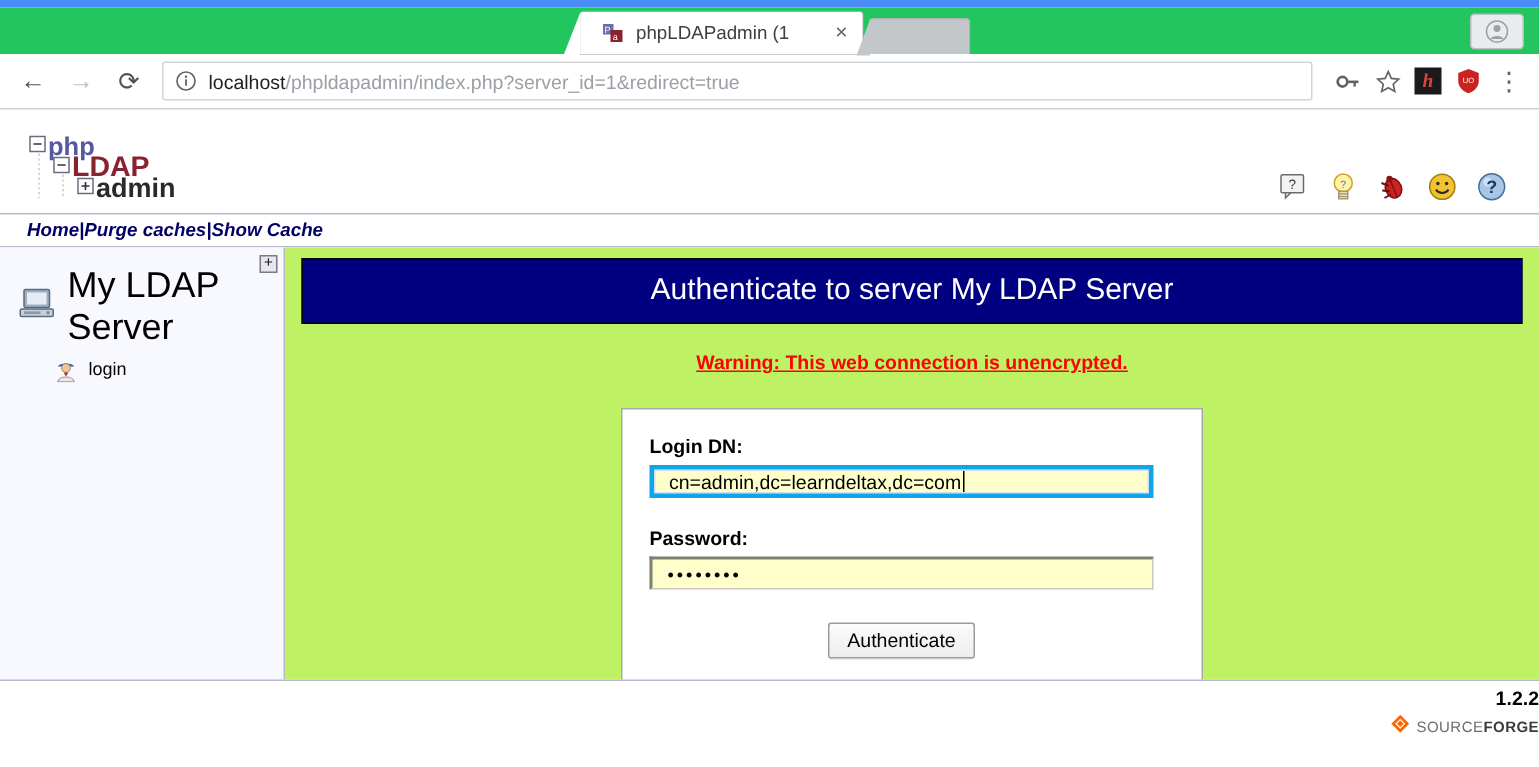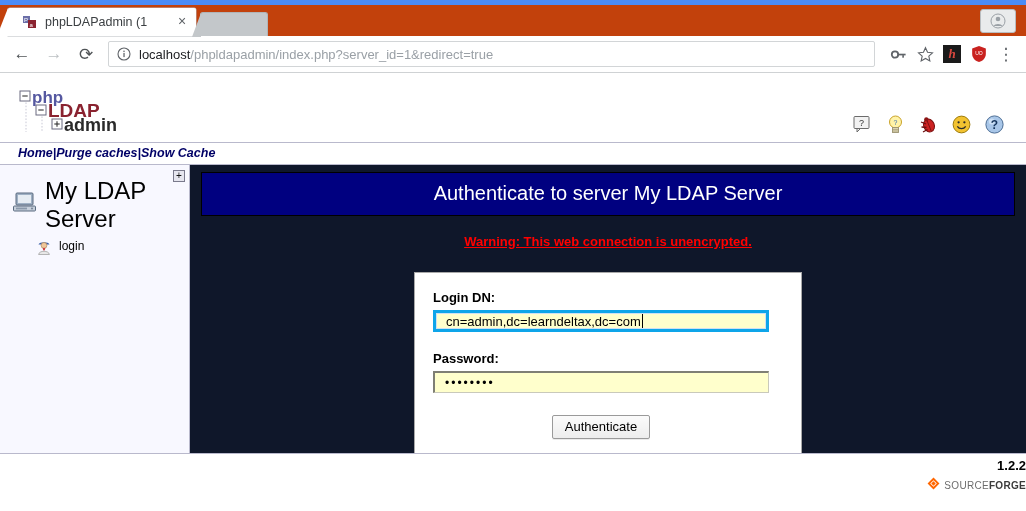--- a/index.html
+++ b/index.html
@@ -13,23 +13,23 @@
 
   
   #browser { width: 1026px; height: 511px; position: relative; }
 
   .chrome-topstrip {
     height: 5px; width: 100%;
     background: #4a8cf7;
   }
   .tabstrip {
     height: 31px; width: 100%;
-    background: #c2410c;
-    position: relative;
-    display: flex; align-items: flex-end;
+    background: #22c55e;
+    position: relative;
+    display: flex; align-items: flex-end; justify-content: center;
   }
   .tab {
     position: relative;
     margin-left: 8px;
     height: 28px;
     width: 188px;
     background: #ffffff;
     display: flex; align-items: center;
     padding: 0 6px 0 14px;
     border-top-left-radius: 2px; border-top-right-radius: 2px;
@@ -184,21 +184,21 @@
     font-size: 24px; color: #000000;
     font-family: "Liberation Sans", sans-serif;
   }
   .login-row {
     display: flex; align-items: flex-start; gap: 7px;
     padding-left: 36px; margin-top: 6px;
   }
   .login-label { font-size: 12px; color: #000; }
 
   .content {
-    flex: 1; background: #0f172a;
+    flex: 1; background: #bef264;
     padding: 7px 11px 0 11px;
     min-width: 0;
   }
   .title-bar {
     background: #000080;
     border: 1px solid #000000;
     color: #ffffff;
     text-align: center;
     font-size: 20px;
     padding: 9px 0 10px 0;

